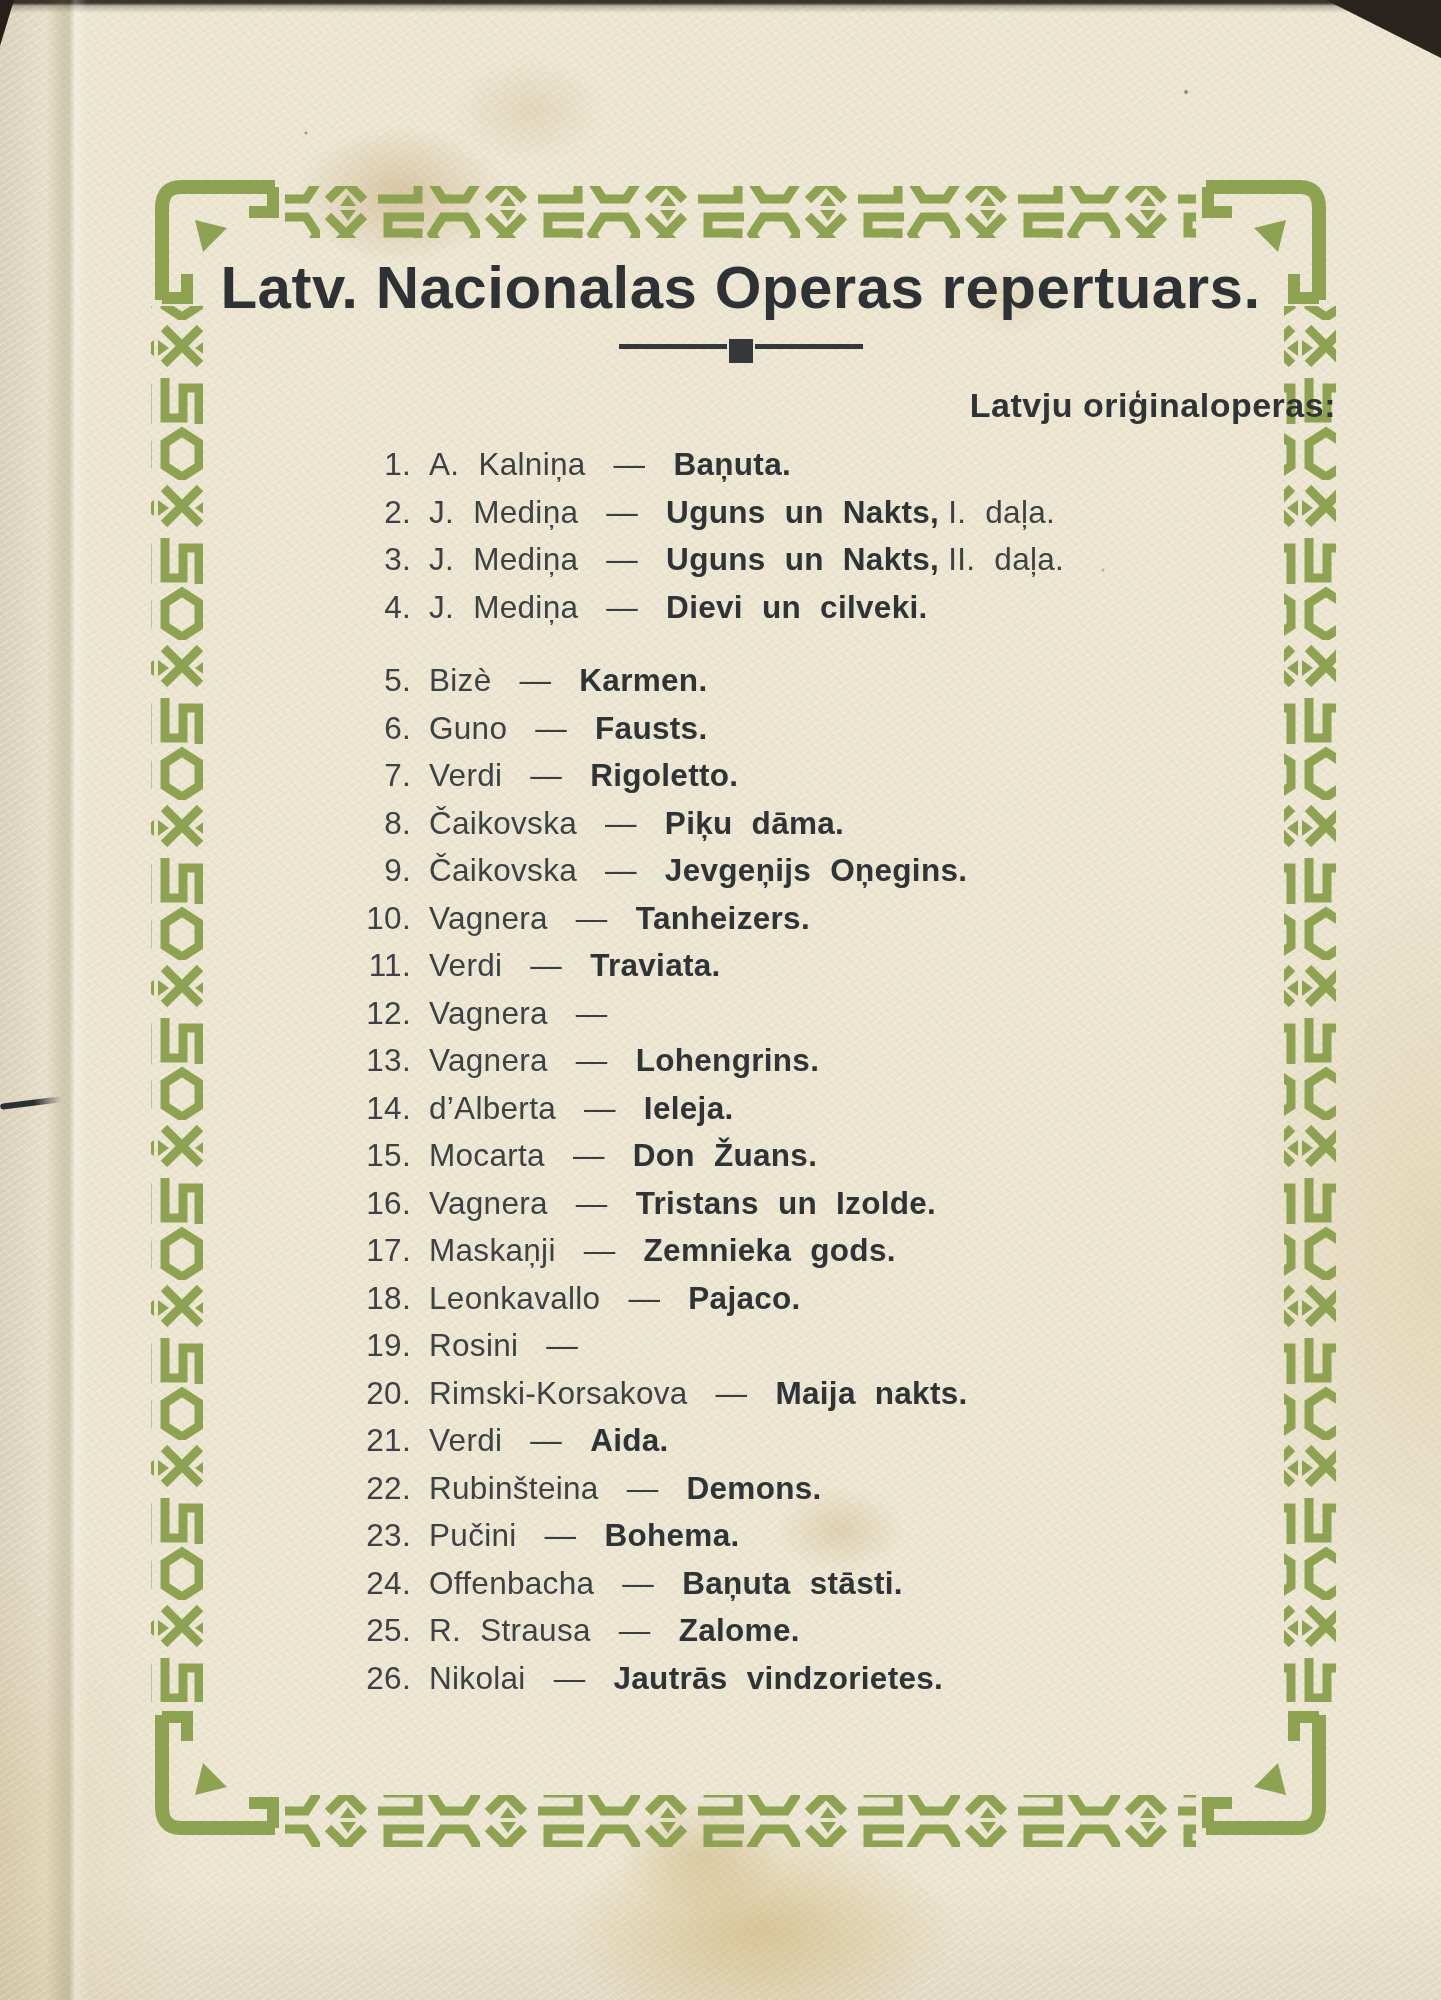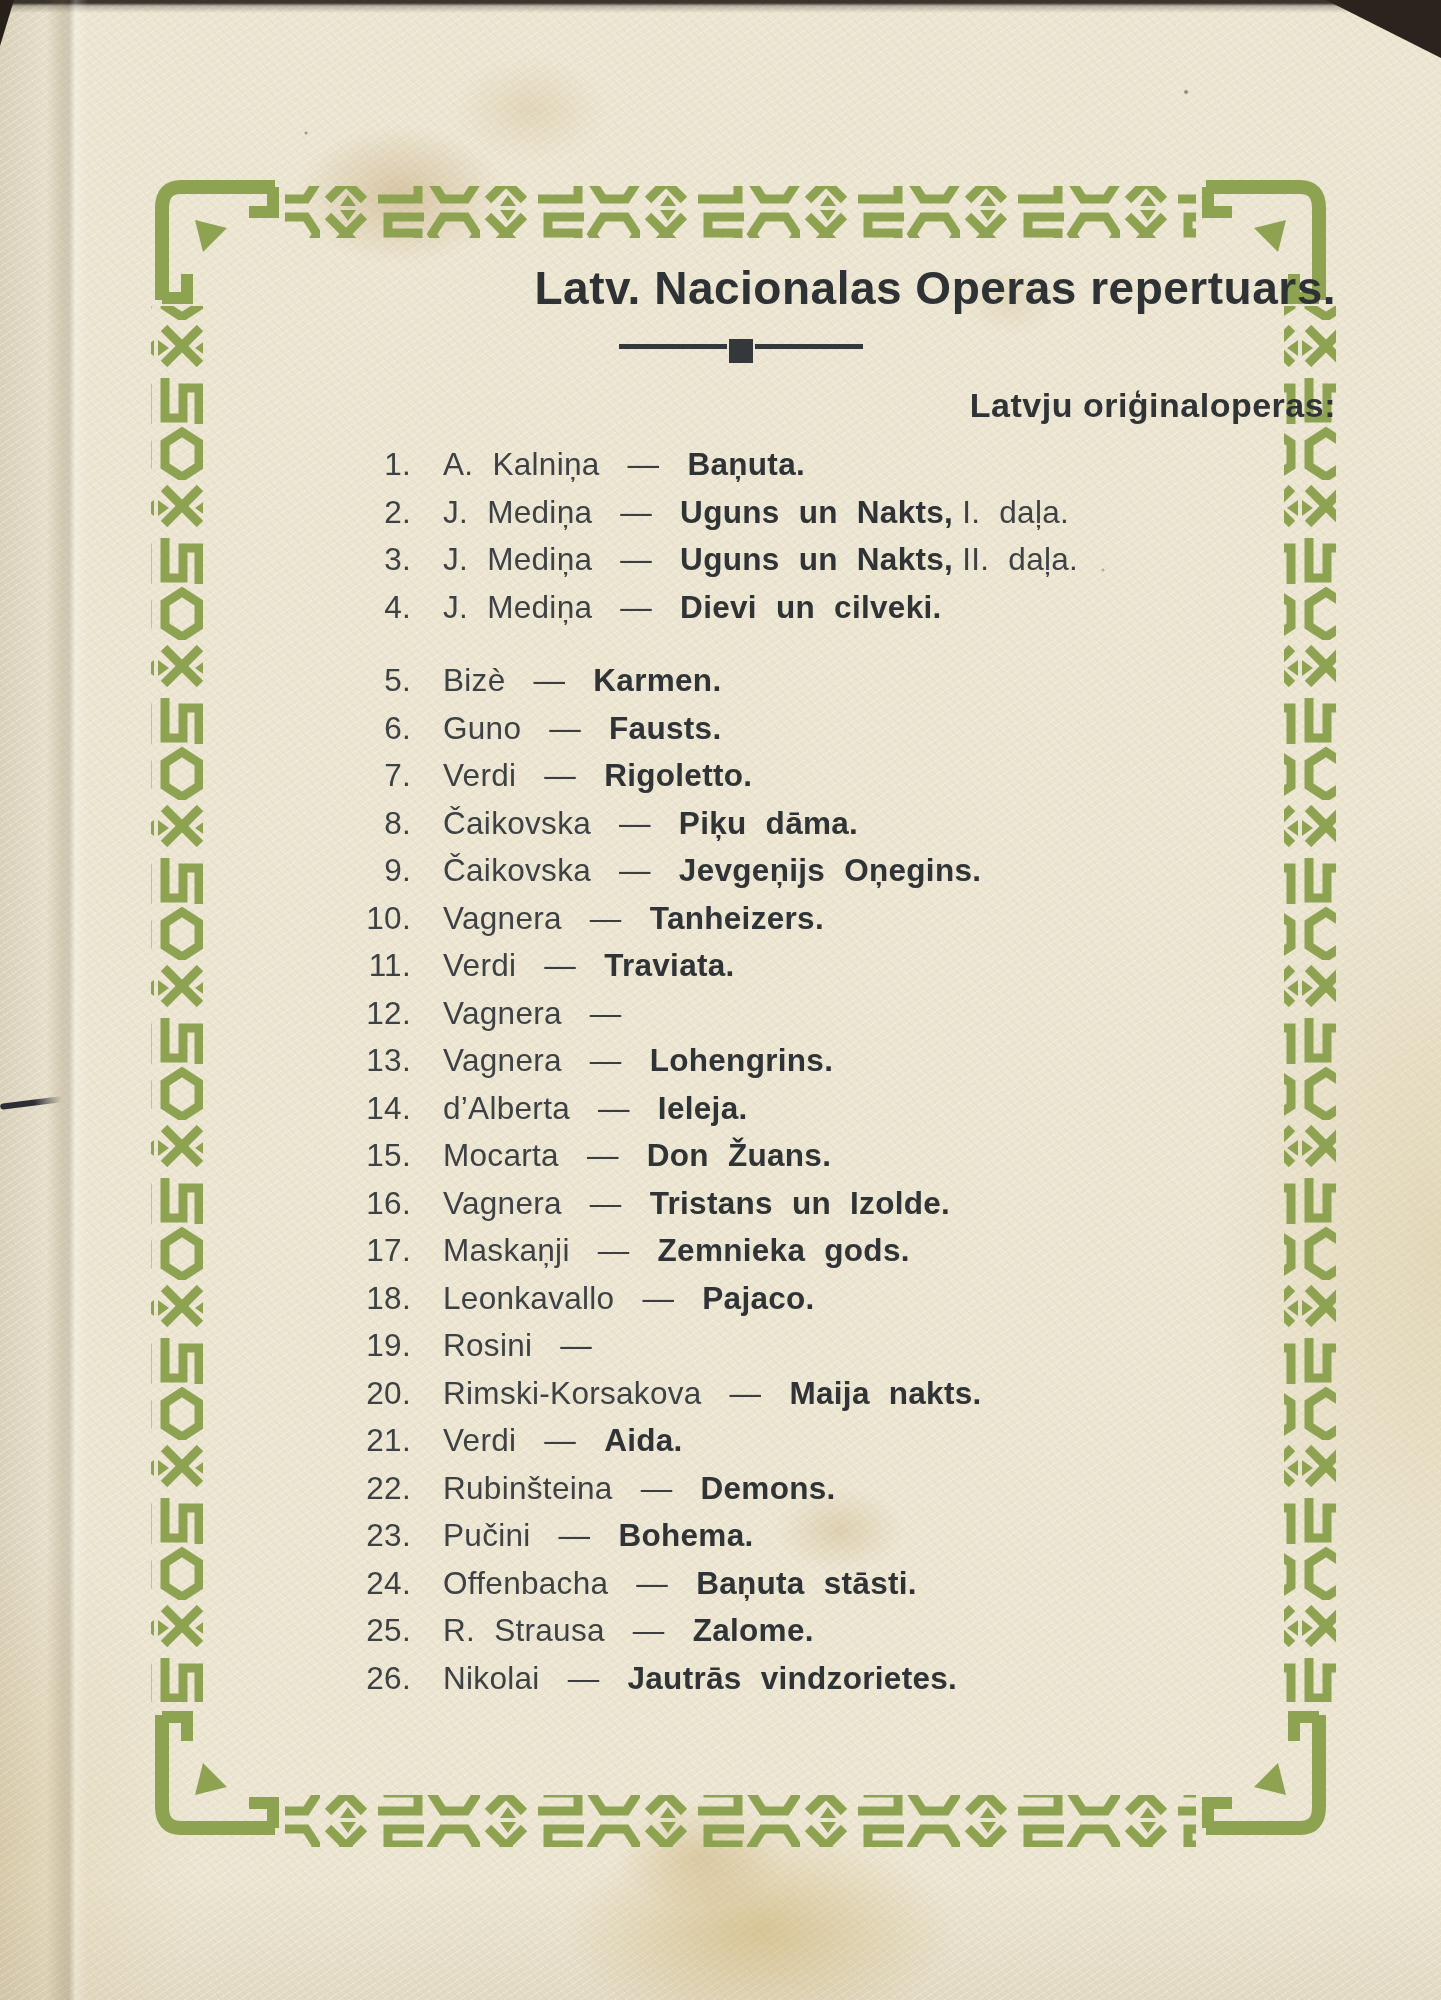--- a/index.html
+++ b/index.html
@@ -32,34 +32,34 @@
   .wedge-tl{position:absolute;left:0;top:0;width:14px;height:46px;background:#262019;
     clip-path:polygon(0 0,100% 0,0 100%);}
   .crease{position:absolute;left:46px;top:0;width:42px;height:100%;
     background:linear-gradient(90deg, rgba(0,0,0,0), rgba(125,105,70,.22) 40%, rgba(80,66,45,.18) 55%, rgba(255,255,250,.25) 70%, rgba(0,0,0,0));}
   .tear{position:absolute;left:0;top:1100px;width:62px;height:6px;border-radius:4px;
     background:linear-gradient(90deg,#2d2d35 55%, rgba(45,45,53,0));transform:rotate(-7deg);}
   .frame{position:absolute;left:0;top:0;pointer-events:none;}
 
   
   .content{position:absolute;left:145px;top:170px;width:1191px;color:#3b3f42;}
-  h1.title{margin:92px 0 0 0;text-align:right;font-size:46px;line-height:52px;
+  h1.title{margin:92px 0 0 0;text-align:center;font-size:60px;line-height:52px;
     font-weight:700;color:#2e3235;letter-spacing:.5px;}
   .divider{width:260px;height:30px;margin:17px auto 6px auto;display:flex;align-items:center;justify-content:center;}
   .divider .dline{width:108px;height:5px;background:#34383b;}
   .divider .dsq{width:24px;height:24px;background:#34383b;margin:0 2px;transform:translateY(5px);}
   h2.sect{margin:22px 0 0 0;text-align:right;font-size:34px;line-height:44px;
     font-weight:700;color:#2f3336;letter-spacing:.5px;}
   h2.sect2{margin-top:28px;}
   .rows{margin:14px 0 0 150px;}
   .rows2{margin-top:26px;}
   .row{display:flex;align-items:baseline;line-height:47.5px;font-size:31.5px;
     word-spacing:10px;letter-spacing:.3px;white-space:nowrap;}
   .num{flex:0 0 116px;text-align:right;color:#3d4144;}
-  .author{margin-left:32px;color:#3d4144;}
+  .author{margin-left:18px;color:#3d4144;}
   .dash{margin-left:28px;color:#3a3e41;}
   .titleb{margin-left:28px;font-weight:700;color:#2f3336;}
   .suffix{margin-left:9px;color:#3d4144;}
   .suffix:empty{display:none;}
 </style>
 </head>
 <body>
 
 <div class="photo">
 

